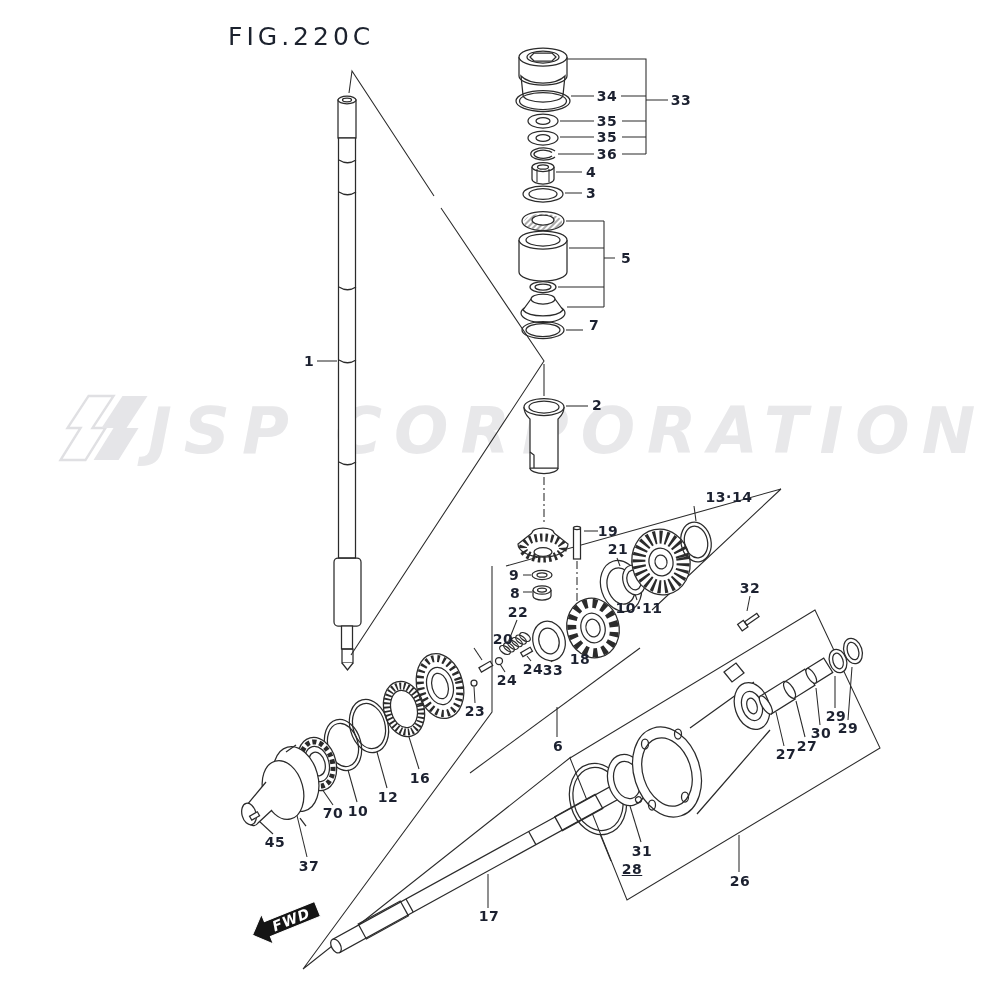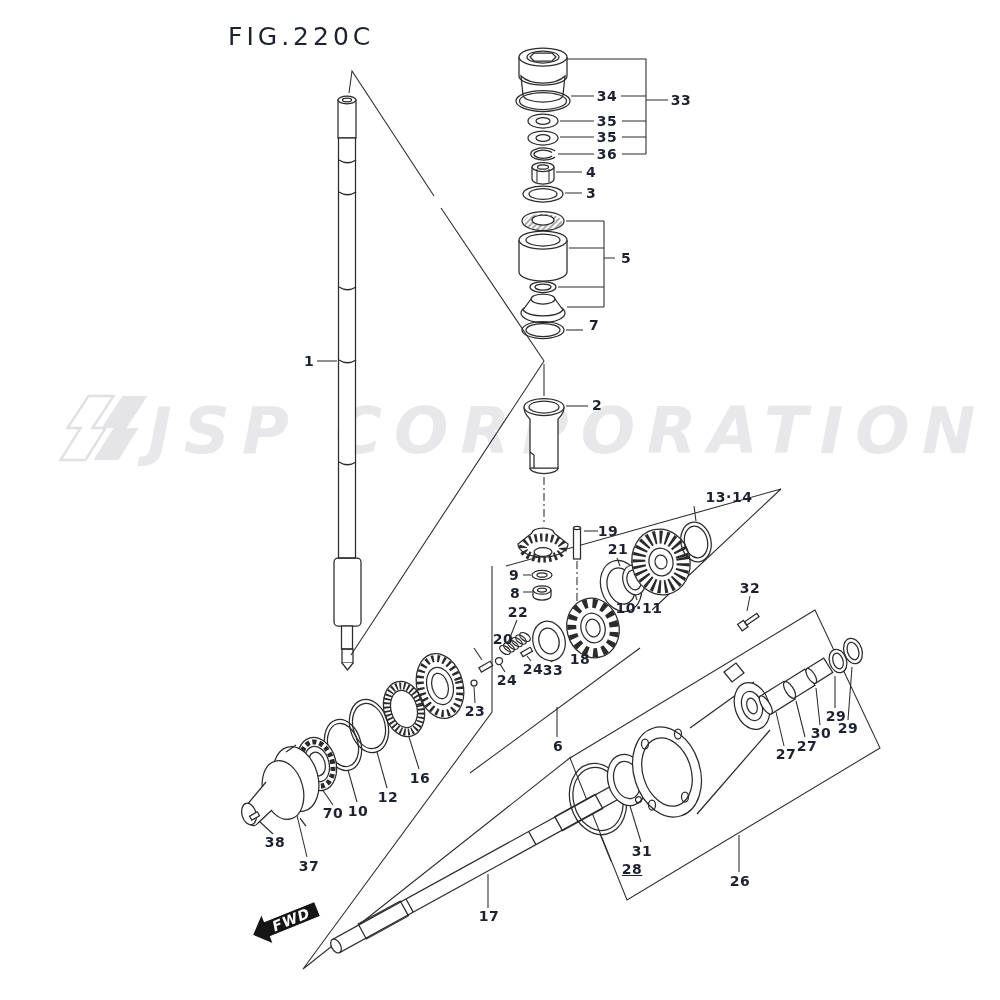--- a/index.html
+++ b/index.html
@@ -369,21 +369,21 @@
       <span class="plabel" style="left: 507px; top: 680px;">24</span>
       <span class="plabel" style="left: 533px; top: 669px;">24</span>
       <span class="plabel" style="left: 553px; top: 670px;">33</span>
       <span class="plabel" style="left: 580px; top: 659px;">18</span>
       <span class="plabel" style="left: 475px; top: 711px;">23</span>
       <span class="plabel" style="left: 558px; top: 746px;">6</span>
       <span class="plabel" style="left: 420px; top: 778px;">16</span>
       <span class="plabel" style="left: 388px; top: 797px;">12</span>
       <span class="plabel" style="left: 358px; top: 811px;">10</span>
       <span class="plabel" style="left: 333px; top: 813px;">70</span>
-      <span class="plabel" style="left: 275px; top: 842px;">38</span>
+      <span class="plabel" style="left: 275px; top: 842px;">45</span>
       <span class="plabel" style="left: 309px; top: 866px;">37</span>
       <span class="plabel" style="left: 489px; top: 916px;">17</span>
       <span class="plabel" style="left: 740px; top: 881px;">26</span>
       <span class="plabel" style="left: 632px; top: 869px; text-decoration: underline;">28</span>
       <span class="plabel" style="left: 642px; top: 851px;">31</span>
       <span class="plabel" style="left: 786px; top: 754px;">27</span>
       <span class="plabel" style="left: 807px; top: 746px;">27</span>
       <span class="plabel" style="left: 821px; top: 733px;">30</span>
       <span class="plabel" style="left: 836px; top: 716px;">29</span>
       <span class="plabel" style="left: 848px; top: 728px;">29</span>

